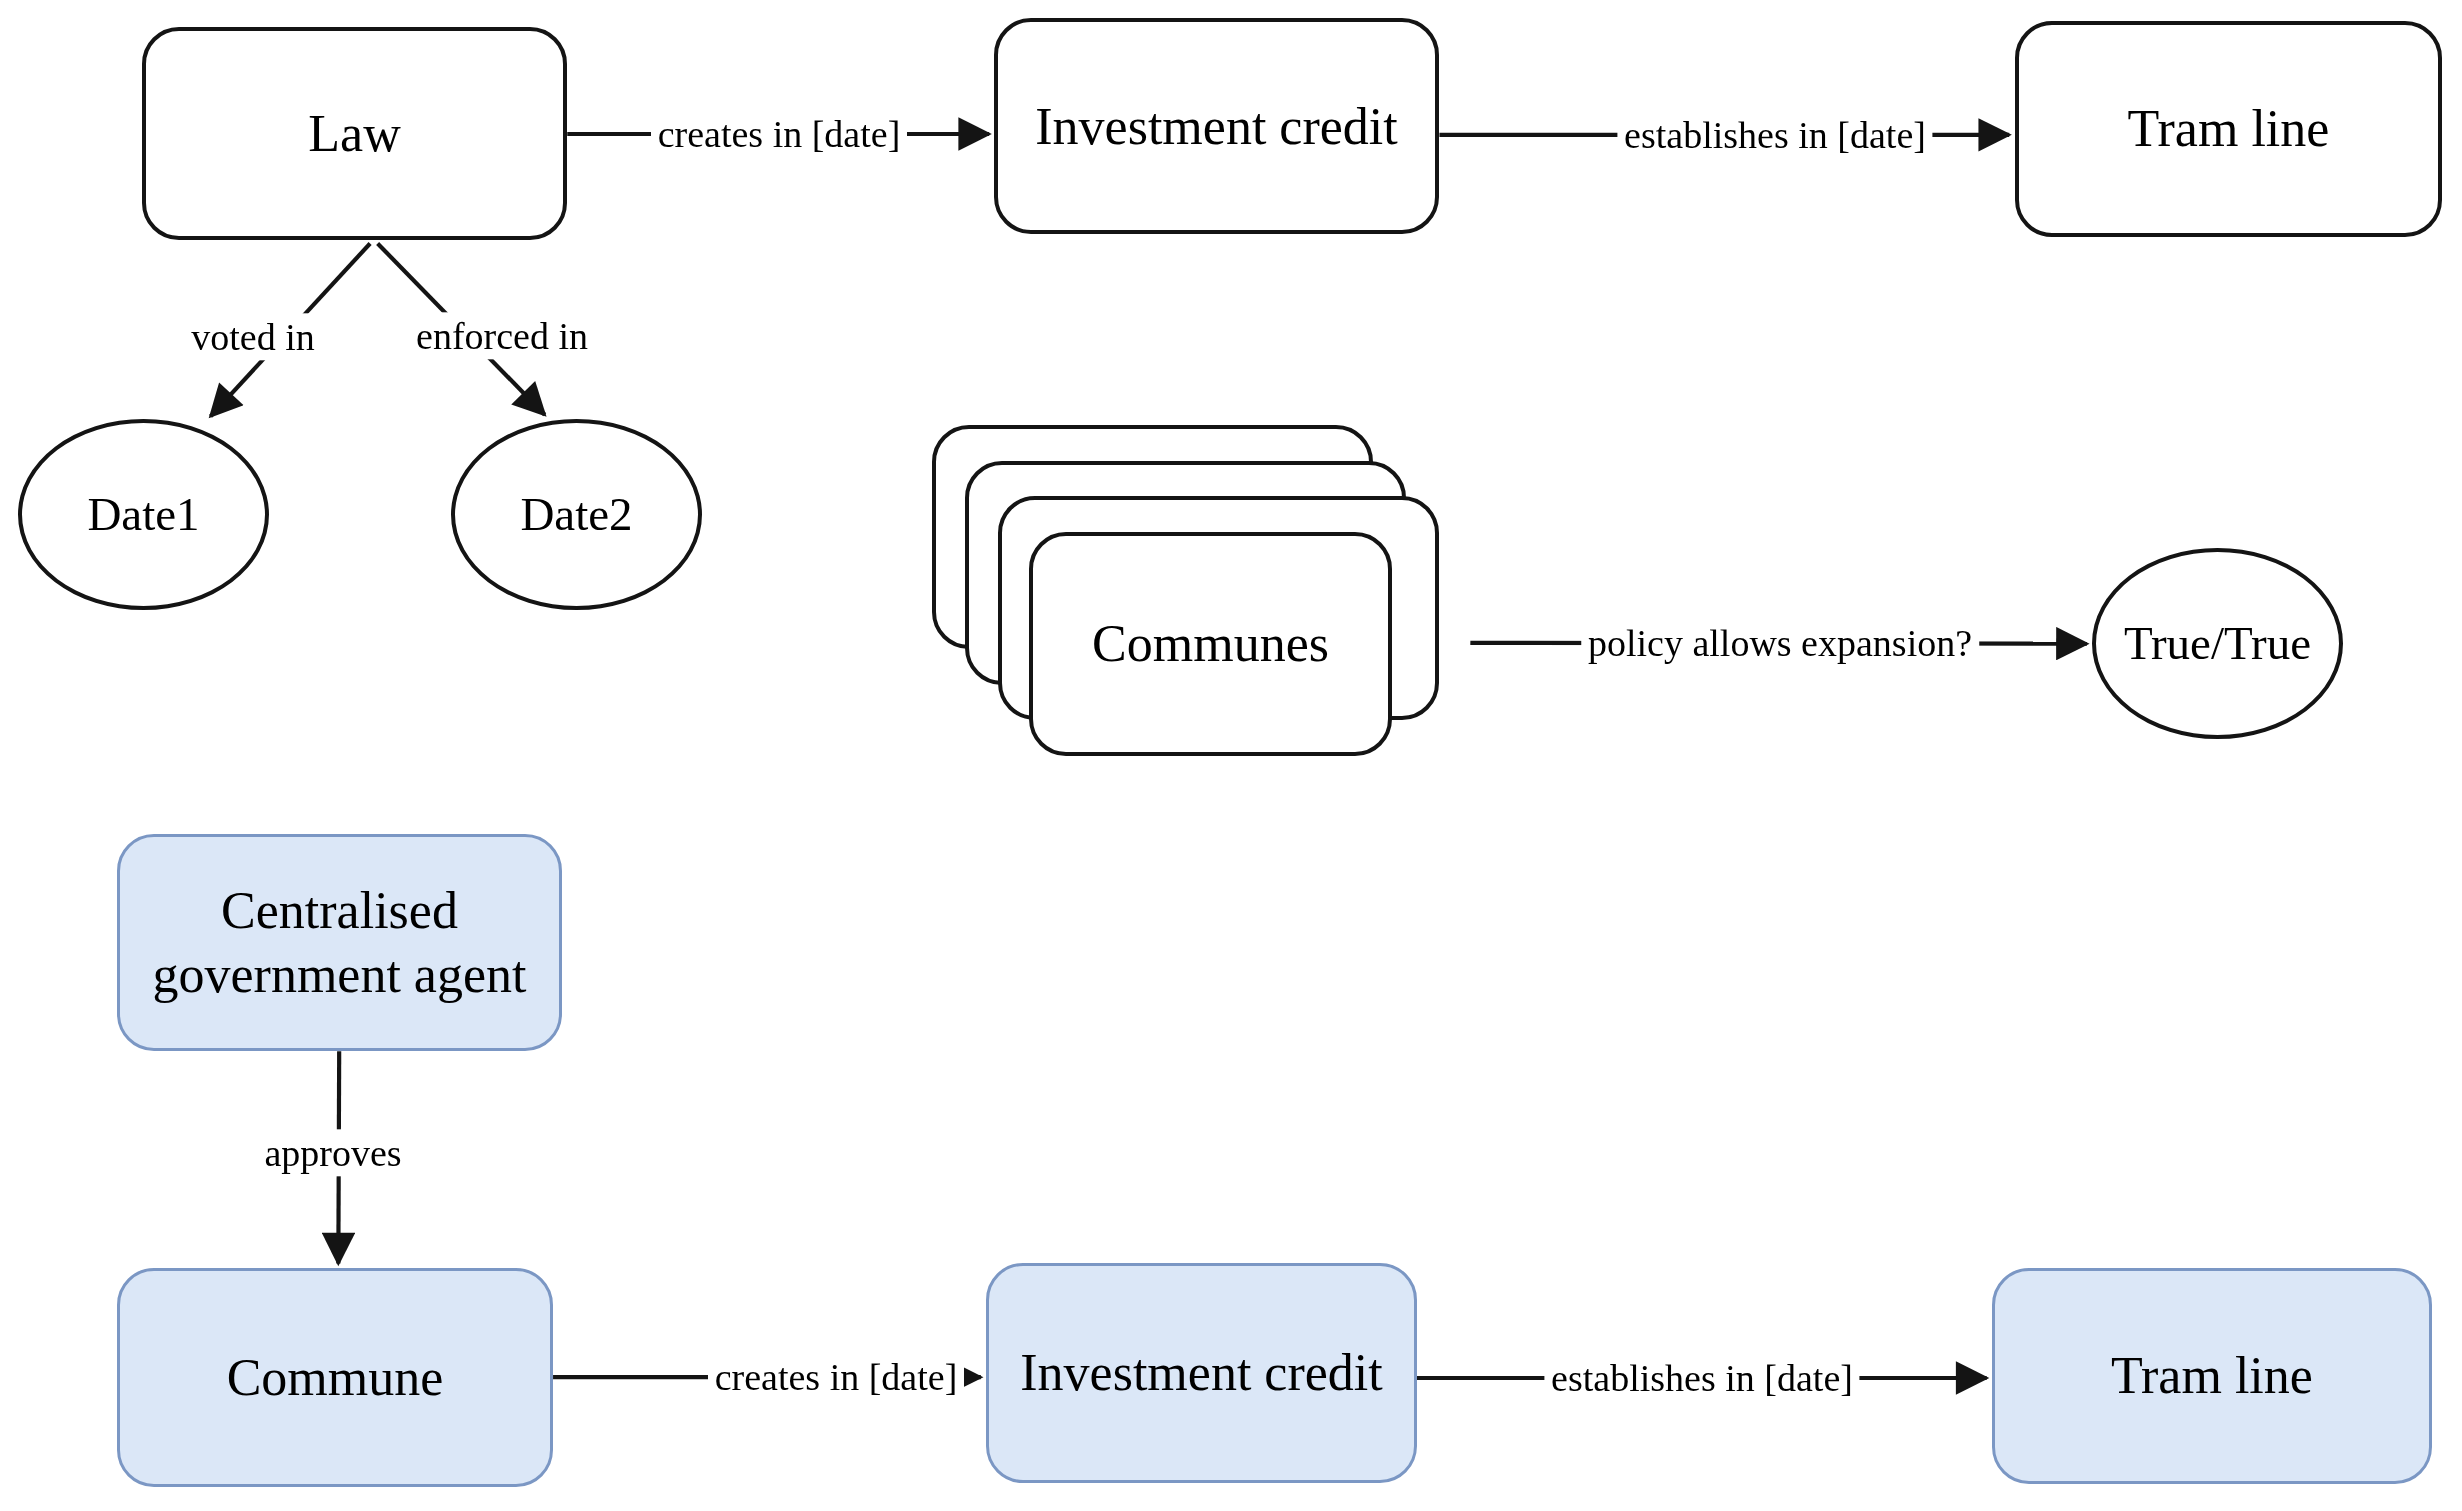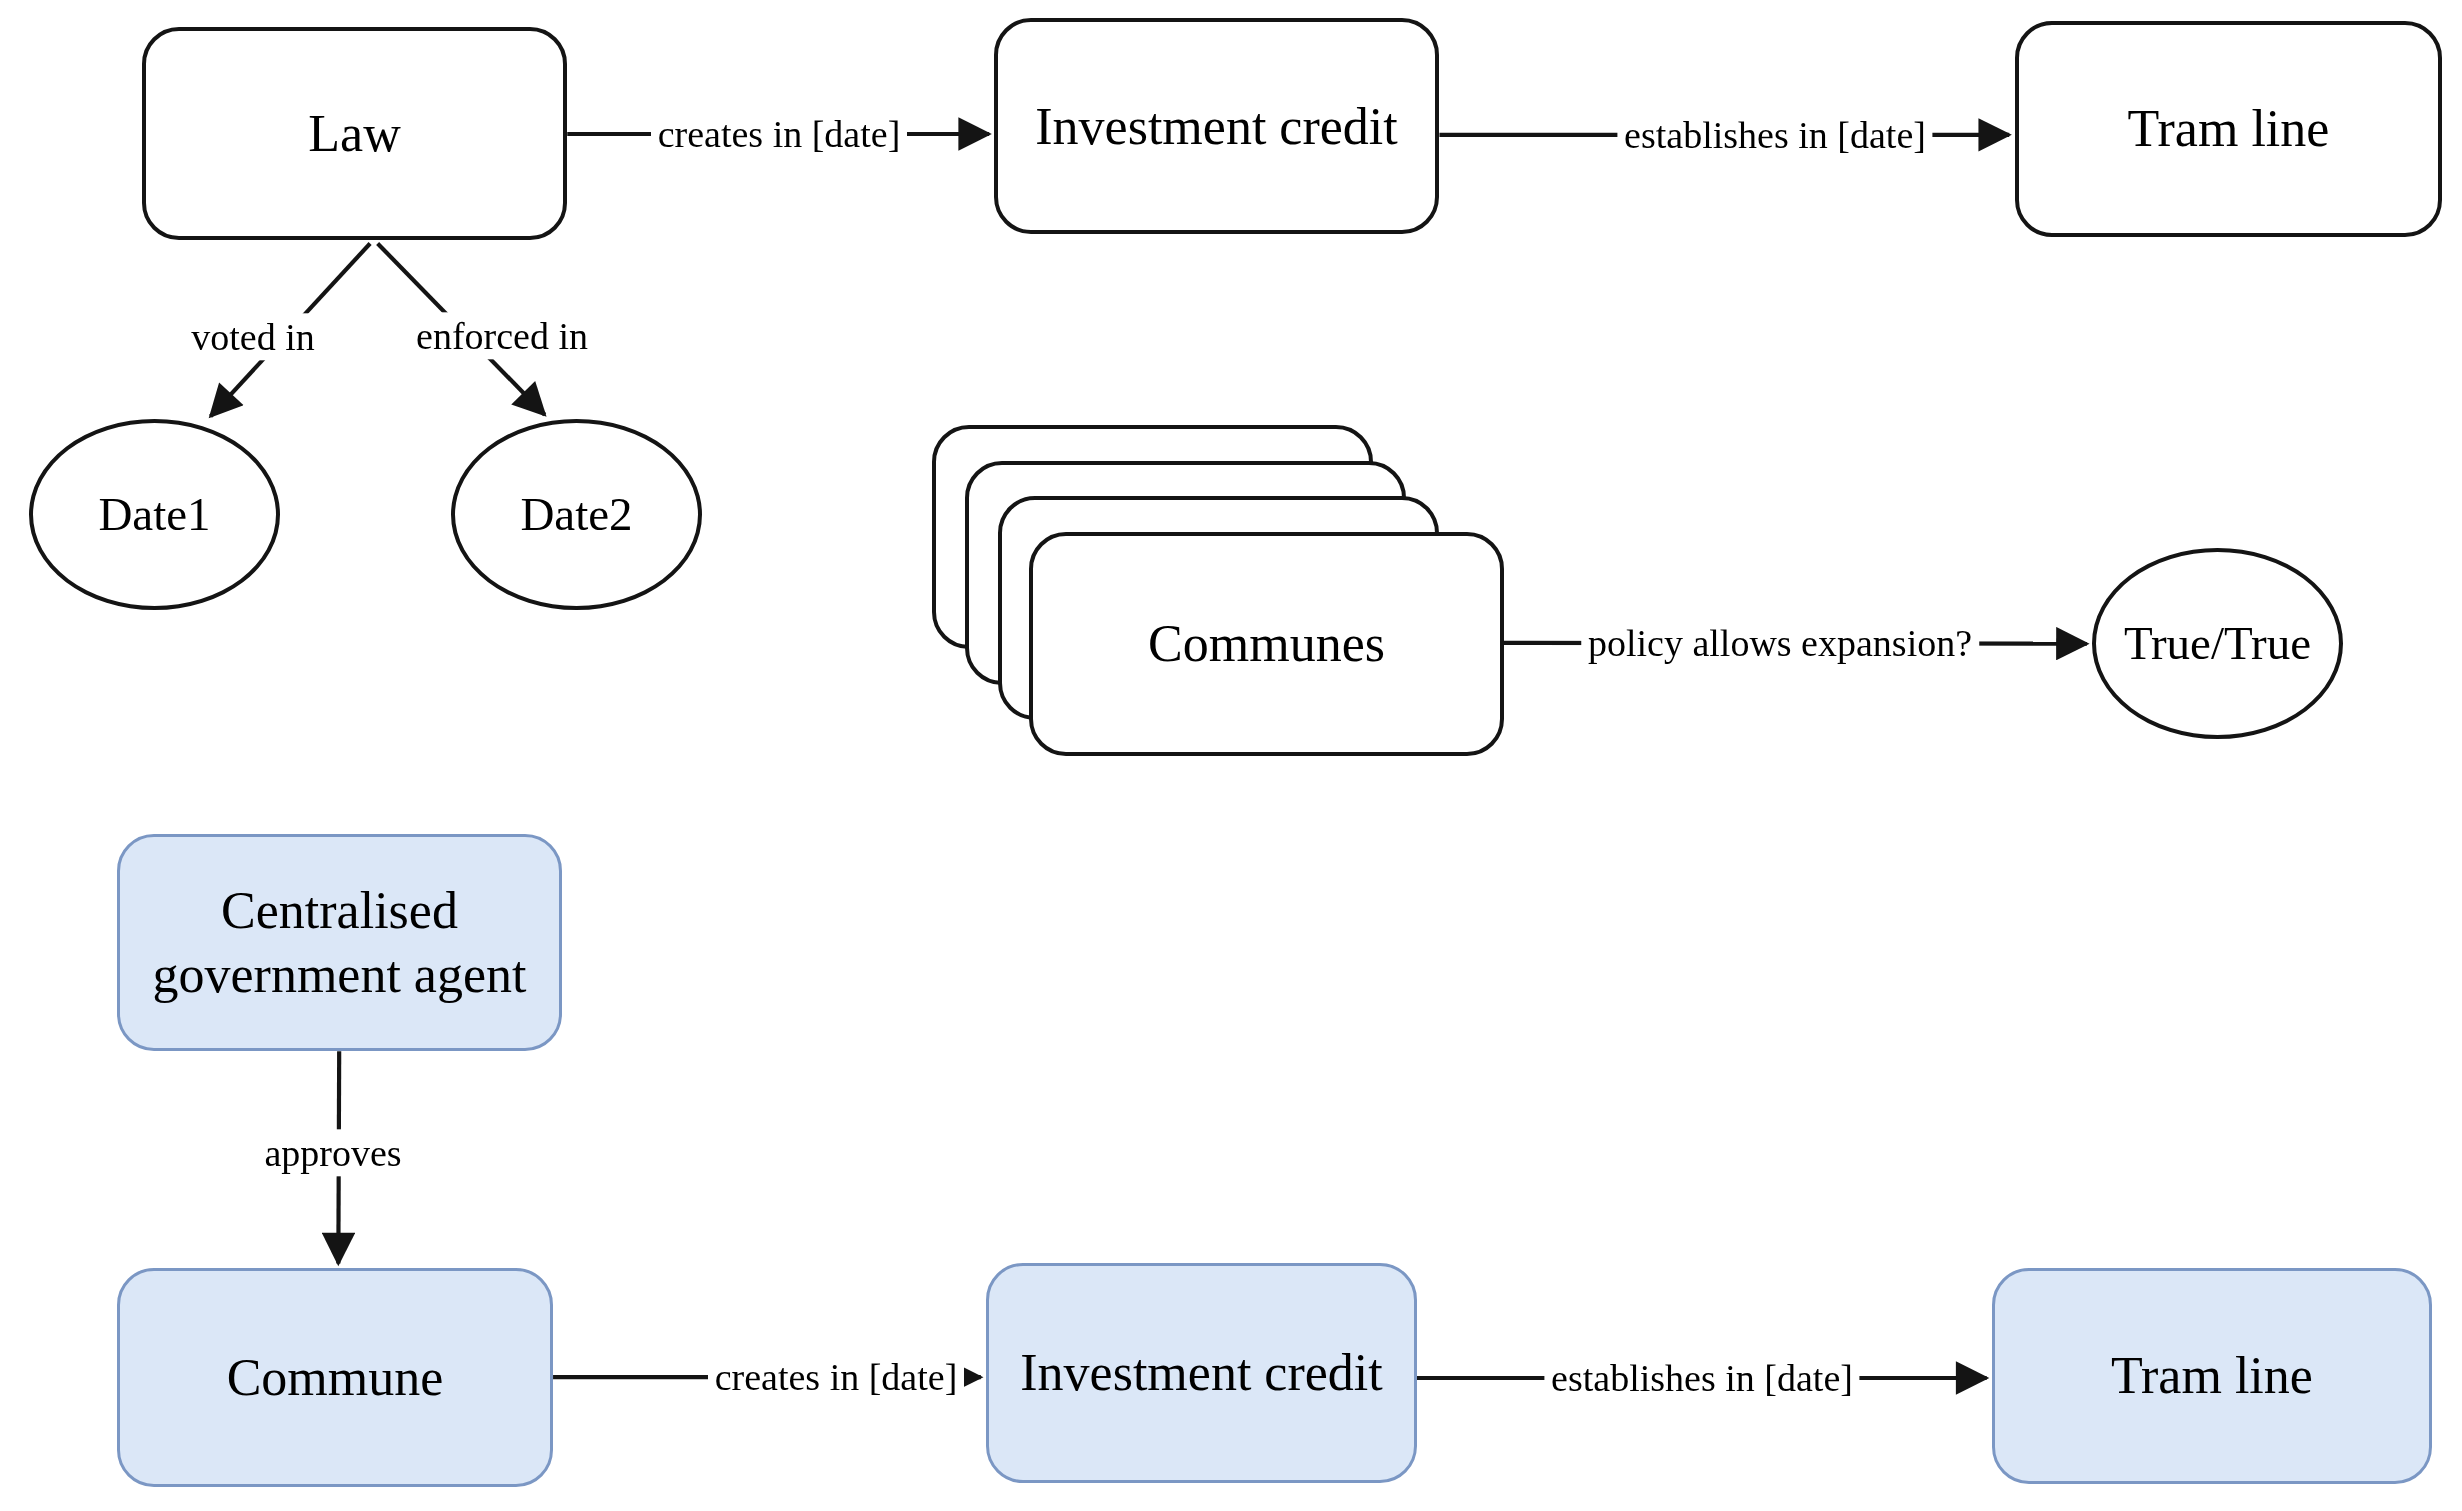--- a/index.html
+++ b/index.html
@@ -105,32 +105,32 @@
   </div>
 
   <div class="node rect-dark" style="left:994px; top:18.4px; width:445px; height:216px;">
     <span>Investment credit</span>
   </div>
 
   <div class="node rect-dark" style="left:2015px; top:21px; width:427px; height:216px;">
     <span>Tram line</span>
   </div>
 
-  <div class="node ellipse" style="left:29px; top:419px; width:251px; height:191px;align-items:center;">
+  <div class="node ellipse" style="left:18px; top:419px; width:251px; height:191px;align-items:center;">
     <span>Date1</span>
   </div>
 
   <div class="node ellipse" style="left:451px; top:419px; width:251px; height:191px;">
     <span>Date2</span>
   </div>
 
   <div class="stack-layer" style="left:932px; top:425px; width:441px; height:224px;"></div>
   <div class="stack-layer" style="left:965px; top:461px; width:441px; height:224px;"></div>
   <div class="stack-layer" style="left:998px; top:496px; width:441px; height:224px;"></div>
-  <div class="node rect-dark" style="left:1029px; top:532px; width:475px; height:224px;">
+  <div class="node rect-dark" style="left:1029px; top:532px; width:363px; height:224px;">
     <span>Communes</span>
   </div>
 
   <div class="node ellipse" style="left:2092px; top:548px; width:251px; height:191px;">
     <span>True/True</span>
   </div>
 
   <div class="node rect-blue" style="left:117px; top:1268px; width:436px; height:219px;">
     <span>Commune</span>
   </div>

